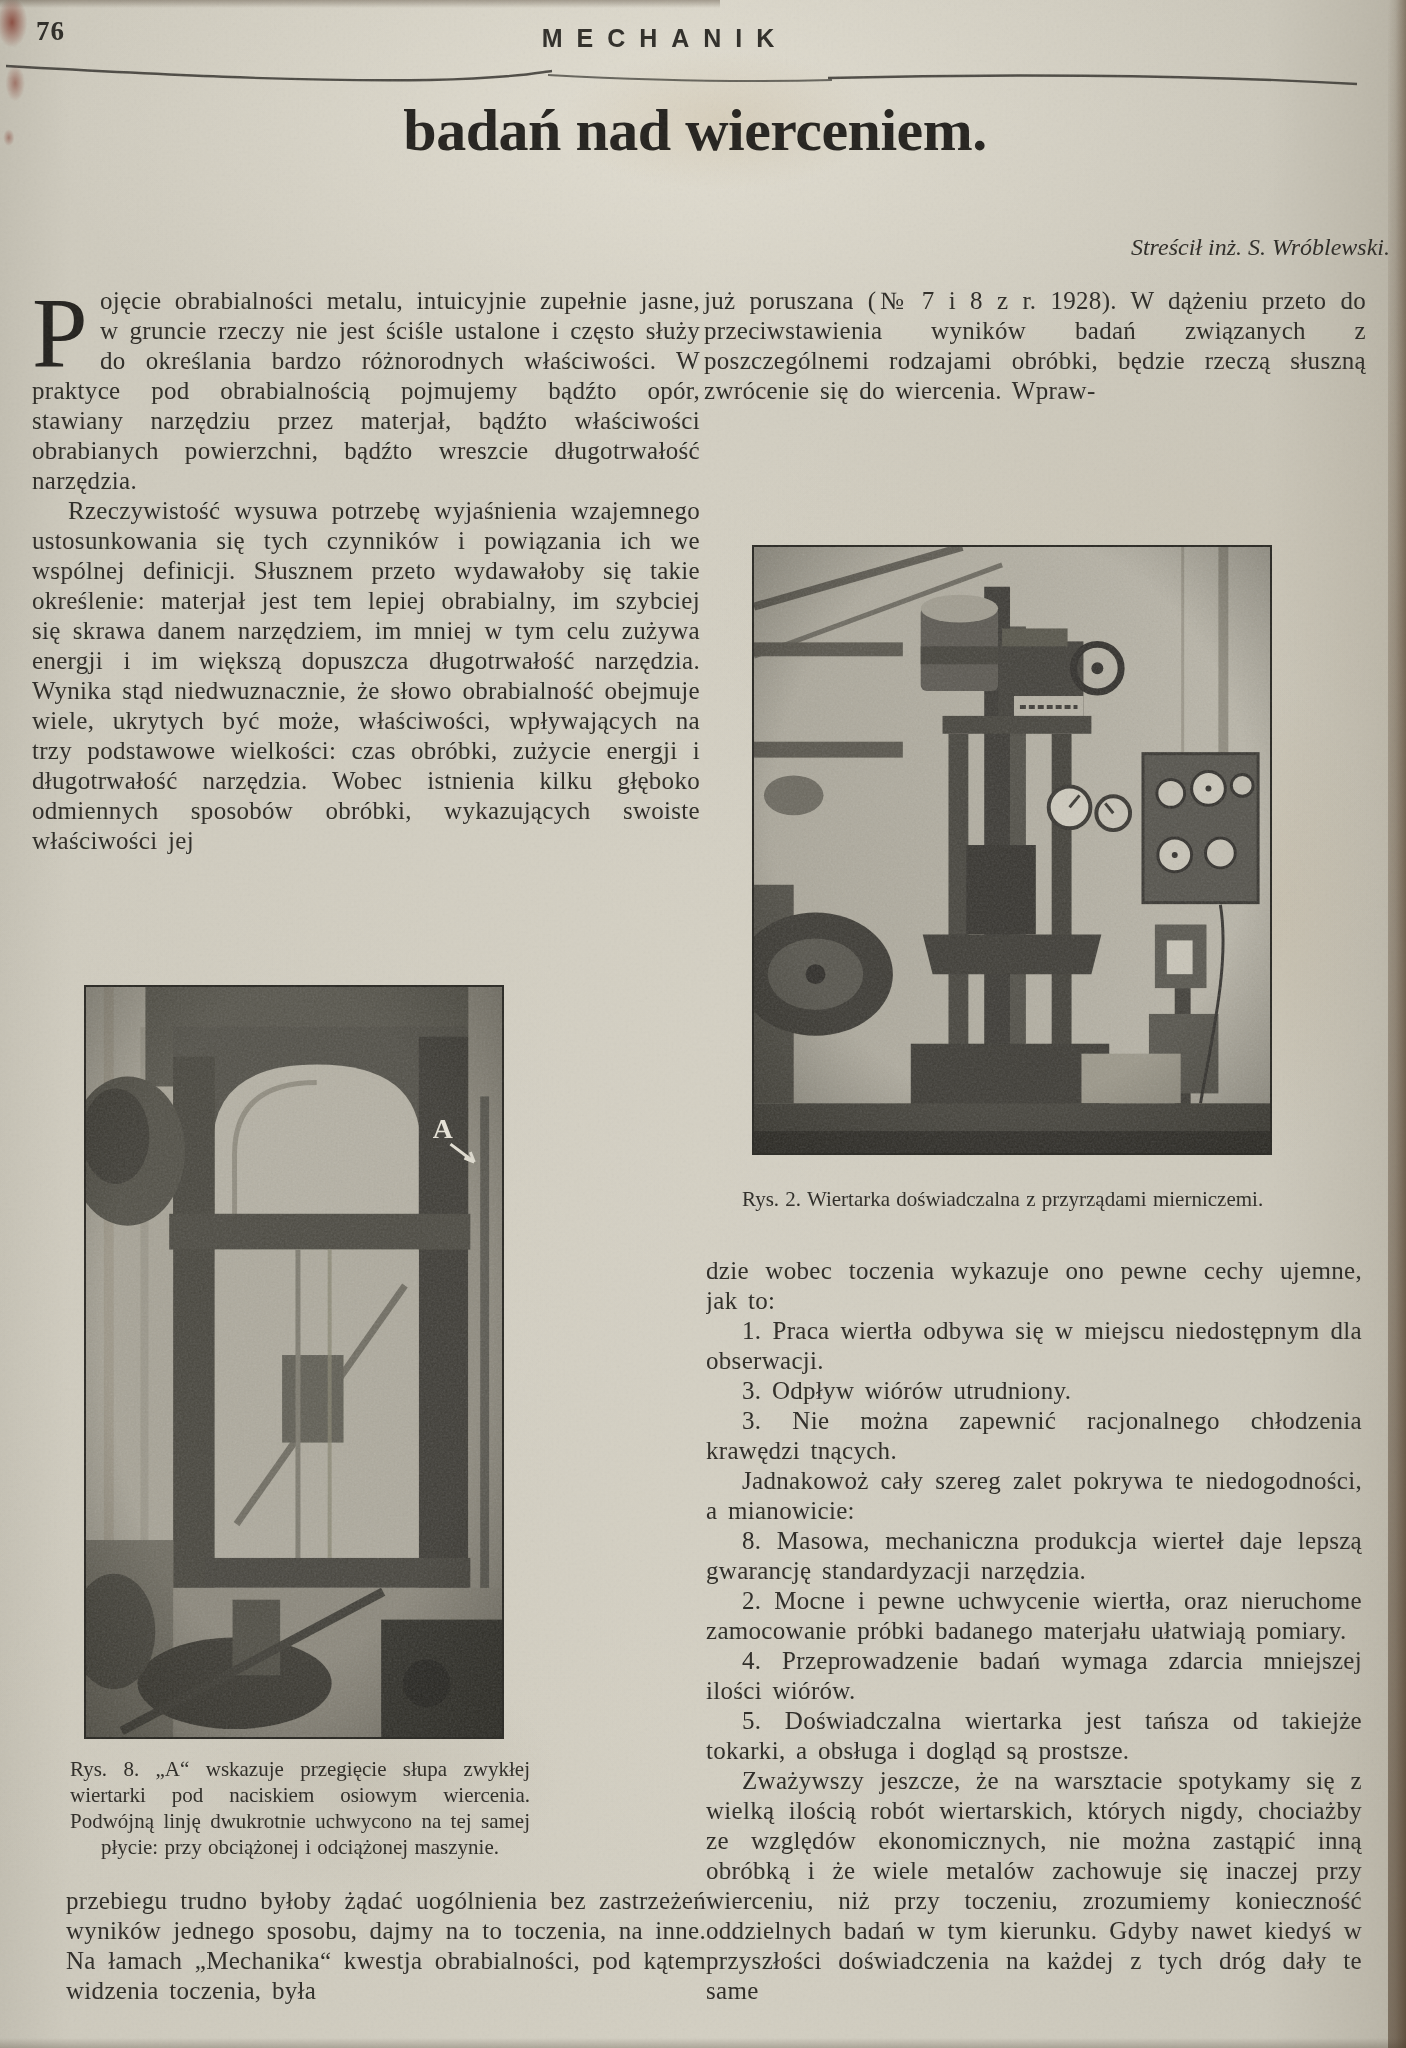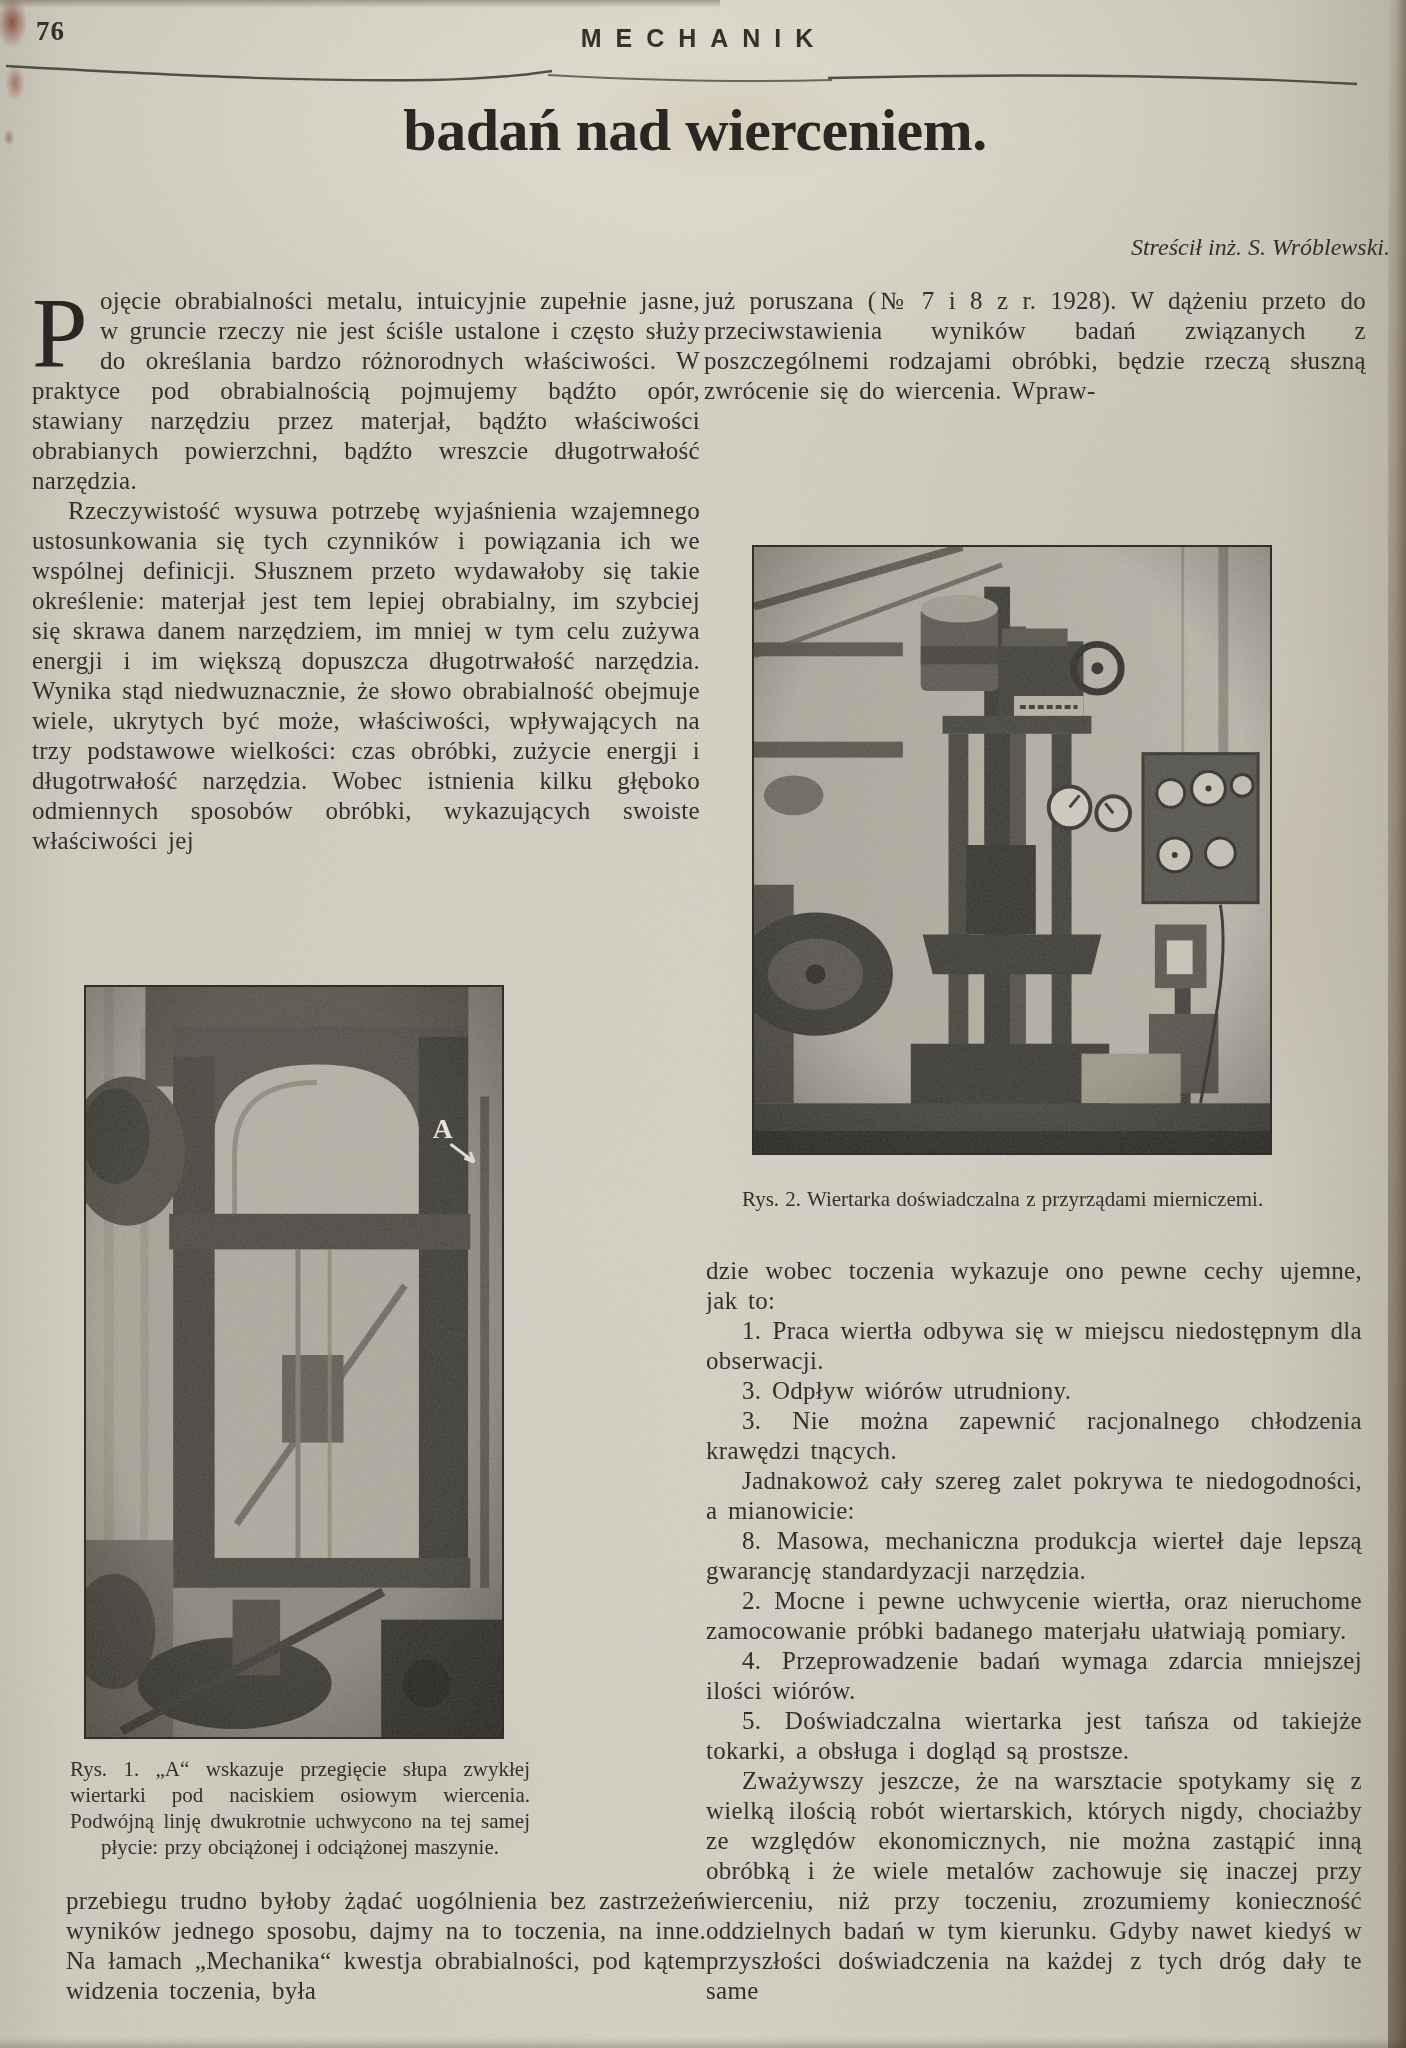--- a/index.html
+++ b/index.html
@@ -30,21 +30,21 @@
   .mark-top { position:absolute; left:0; top:0; width:720px; height:8px; z-index:50;
     background:linear-gradient(to bottom, rgba(60,45,30,0.35), rgba(60,45,30,0)); }
   .mark-tl { position:absolute; left:0; top:0; width:40px; height:160px; z-index:50;
     background:
       radial-gradient(22px 36px at 30% 14%, rgba(122,44,32,0.75), rgba(122,44,32,0) 70%),
       radial-gradient(14px 26px at 38% 52%, rgba(122,44,32,0.50), rgba(122,44,32,0) 70%),
       radial-gradient(8px 12px at 22% 86%, rgba(122,44,32,0.45), rgba(122,44,32,0) 70%);
   }
   .page-number { position:absolute; left:36px; top:16px; font-size:27px; font-weight:bold; letter-spacing:1px; z-index:5; }
   .journal-title { position:absolute; left:0; top:24px; width:1330px; text-align:center; z-index:5;
-    font-family:"Liberation Sans", sans-serif; font-size:25px; font-weight:bold; letter-spacing:14px; color:#2f2d28;padding-left:39px; }
+    font-family:"Liberation Sans", sans-serif; font-size:25px; font-weight:bold; letter-spacing:14px; color:#2f2d28; }
   .header-rule { position:absolute; left:0; top:0; width:1406px; height:110px; z-index:4; }
   .article-title { position:absolute; left:0; top:98px; width:1390px; margin:0; text-align:center; z-index:5;
     font-size:60px; line-height:64px; font-weight:bold; color:#24221e; letter-spacing:-0.5px; }
   .article-title span { display:block; }
   .byline { position:absolute; left:0; top:234px; width:1390px; text-align:right; font-style:italic; font-size:24px; z-index:5; }
 
   .bodytext { text-align:justify; font-size:25px; line-height:30px; word-spacing:4px; letter-spacing:0.3px; hyphens:none; }
   .bodytext p { margin:0; }
   .ind { text-indent:36px; }
 
@@ -143,21 +143,21 @@
         <ellipse cx="28" cy="648" rx="42" ry="58" fill="#47453d"></ellipse>
       </g>
       <g>
         <text x="350" y="152" font-size="28" font-weight="bold" fill="#ebe7da" font-family="Liberation Serif, serif">A</text>
         <path d="M368 158 L392 176 M392 176 L382 172 M392 176 L388 166" stroke="#e9e5d8" stroke-width="3" fill="none"></path>
       </g>
       <rect width="420" height="754" fill="url(#v1)"></rect>
       <rect width="420" height="754" filter="url(#g1)" opacity="0.16"></rect>
     </svg>
   </figure>
-  <div class="caption caption1">Rys. 1. „A“ wskazuje przegięcie słupa zwykłej wiertarki pod naciskiem osiowym wiercenia. Podwójną linję dwukrotnie uchwycono na tej samej płycie: przy obciążonej i odciążonej maszynie.</div>
+  <div class="caption caption1">Rys. 8. „A“ wskazuje przegięcie słupa zwykłej wiertarki pod naciskiem osiowym wiercenia. Podwójną linję dwukrotnie uchwycono na tej samej płycie: przy obciążonej i odciążonej maszynie.</div>
 
   <div class="para3 bodytext">
     <p>przebiegu trudno byłoby żądać uogólnienia bez zastrzeżeń wyników jednego sposobu, dajmy na to toczenia, na inne. Na łamach „Mechanika“ kwestja obrabialności, pod kątem widzenia toczenia, była</p>
   </div>
 
   <div class="col-right-top bodytext">
     <p>już poruszana (№ 7 i 8 z r. 1928). W dążeniu przeto do przeciwstawienia wyników badań związanych z poszczególnemi rodzajami obróbki, będzie rzeczą słuszną zwrócenie się do wiercenia. Wpraw-</p>
   </div>
 
   <figure class="figure2">

